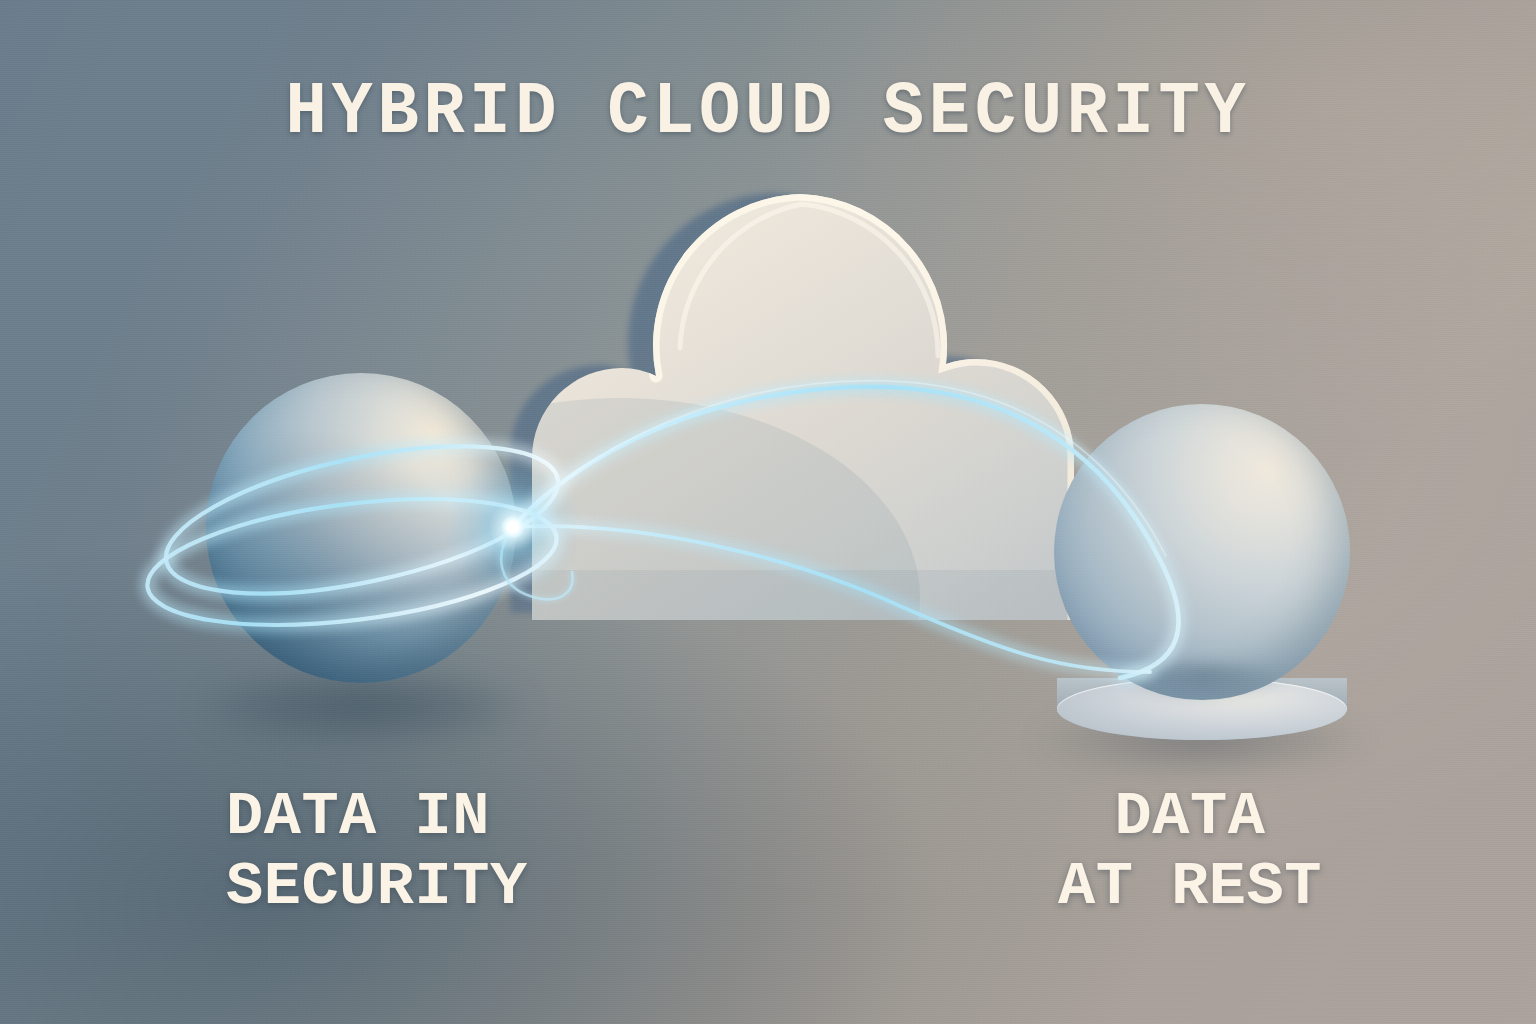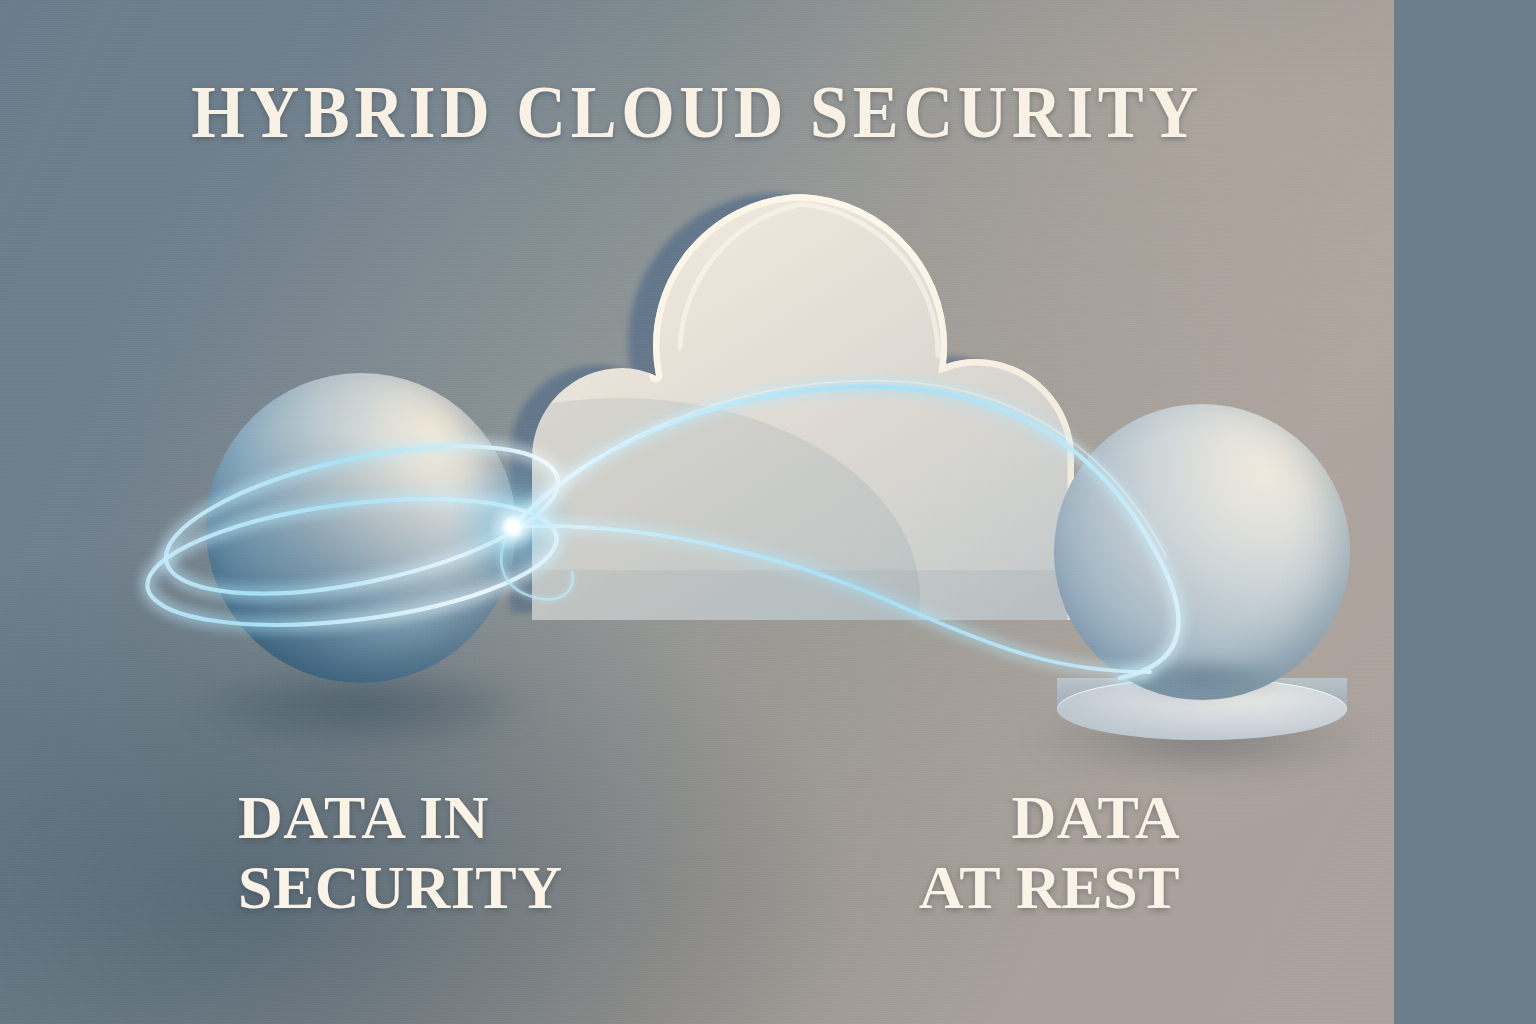--- a/index.html
+++ b/index.html
@@ -3,24 +3,24 @@
 <meta charset="utf-8">
 <title>Hybrid Cloud Security</title>
 <style>
   html, body {
     margin: 0;
     padding: 0;
     background: #6c7d8c;
   }
   #stage {
     position: relative;
-    width: 1394px;
+    width: 1536px;
     height: 1024px;
     overflow: hidden;
-    font-family: Liberation Serif, serif;
+    font-family: Liberation Mono, monospace;
     background: #ef4444;
   }
 
   
   .bg-base {
     position: absolute;
     inset: 0;
     background:
       linear-gradient(118deg,
         #6b7d8c 0%,
@@ -167,22 +167,22 @@
   }
   .label {
     position: absolute;
     font-size: 62px;
     font-weight: 700;
     line-height: 1.13;
     color: #fbf3e6;
     text-shadow: 0 2px 6px rgba(40,56,70,0.40);
     letter-spacing: 0.5px;
   }
-  .label-left  { left: 226px; top: 782px; text-align: left; margin-left: 12px; }
-  .label-right { right: 214px; top: 782px; text-align: right; }
+  .label-left  { left: 226px; top: 782px; text-align: left; }
+  .label-right { right: 214px; top: 782px; text-align: center; }
   .label span { display: block; }
 </style>
 </head>
 <body>
 
 <div id="stage">
 
   <div class="bg-base"></div>
   <div class="bg-vignette"></div>
 

